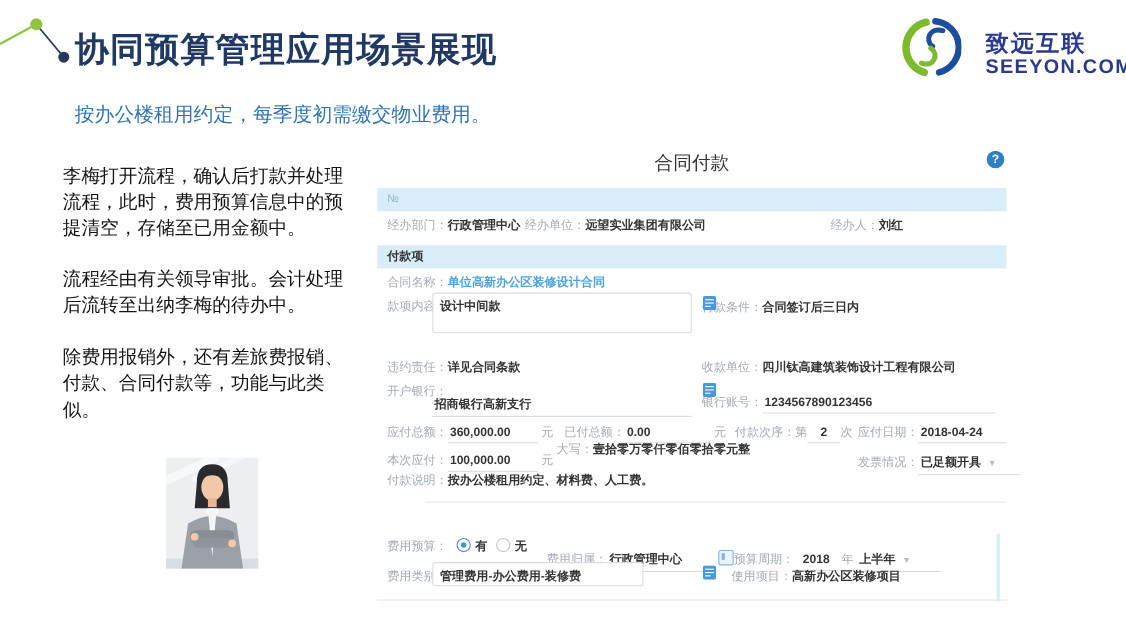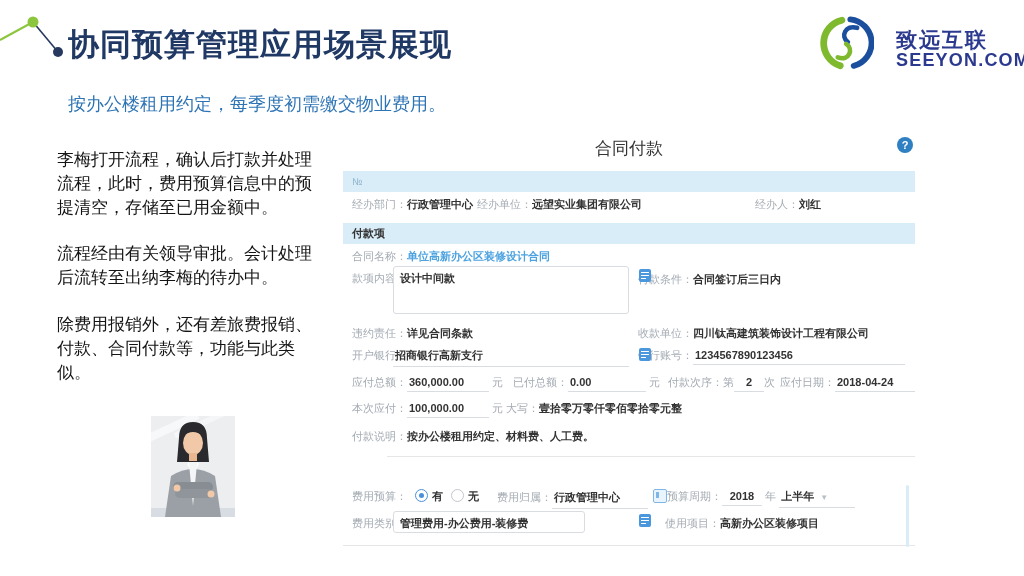--- a/index.html
+++ b/index.html
@@ -30,26 +30,26 @@
   .bar{position:absolute;left:0;width:100%;height:21px;background:#d9edf8;
        line-height:21px;box-sizing:border-box;padding-left:9px;}
   .bar-no{top:38px;color:#8fb3cb;font-size:10px;}
   .bar-sec1{top:90px;font-weight:bold;color:#333;}
   .bar-budget{top:328px;}
   .bar-budget .sec-t{font-weight:bold;color:#333;}
   .bar-budget .hint{position:absolute;left:197px;top:0;color:#1faa53;}
   .frow{position:absolute;left:0;width:100%;height:18px;}
   .seg{position:absolute;top:0;white-space:nowrap;}
   .lbl{color:#a4abb3;}
-  .val{color:#333;font-weight:bold;}
+  .val{color:#333;font-weight:bold;margin-top:12px;}
   .link{color:#4da3e0;font-weight:bold;cursor:pointer;text-decoration:none;}
   .u-input{display:inline-block;border-bottom:1px solid #d9dde1;padding:0 2px 3px;
            box-sizing:border-box;}
   .ctr{text-align:center;}
-  .ta{position:absolute;left:50px;top:133px;width:236px;height:48px;background:#fff;
+  .ta{position:absolute;left:50px;top:133px;width:236px;height:37px;background:#fff;
       border:1px solid #d9dde1;border-radius:3px;box-sizing:border-box;
       padding:4px 6px;font-weight:bold;color:#333;}
   .box-input{position:absolute;left:50px;top:378px;width:192px;height:22px;background:#fff;
       border:1px solid #d9dde1;border-radius:3px;box-sizing:border-box;
       padding:4px 6px 0;font-weight:bold;color:#333;}
   .doc-icon{position:absolute;width:12px;height:13px;border-radius:2px;cursor:pointer;
       background:linear-gradient(#fff,#fff) 2px 3px/8px 1px no-repeat,
                  linear-gradient(#fff,#fff) 2px 6px/8px 1px no-repeat,
                  linear-gradient(#fff,#fff) 2px 9px/5px 1px no-repeat,#4a97dd;}
   .sel-icon{display:inline-block;width:12px;height:12px;border:1px solid #7fb6e8;
@@ -189,20 +189,23 @@
       </span>
     </div>
 
     <div class="frow" style="top:268px">
       <span class="seg" style="left:9px">
         <span class="lbl">本次应付：</span><span class="val u-input" style="width:82px">100,000.00</span> <span class="lbl">元</span>
       </span>
       <span class="seg" style="left:163px">
         <span class="lbl">大写：</span><span class="val">壹拾零万零仟零佰零拾零元整</span>
       </span>
+      <span class="seg" style="left:437px">
+        <span class="lbl">发票情况：</span><span class="val u-input" style="width:92px"><span>已足额开具</span><span class="dd-arrow">▼</span></span>
+      </span>
     </div>
 
     <div class="frow" style="top:296px">
       <span class="seg" style="left:9px">
         <span class="lbl">付款说明：</span><span class="val">按办公楼租用约定、材料费、人工费。</span>
       </span>
     </div>
 
     <div class="hline" style="top:323px;left:44px;right:0"></div>
 

